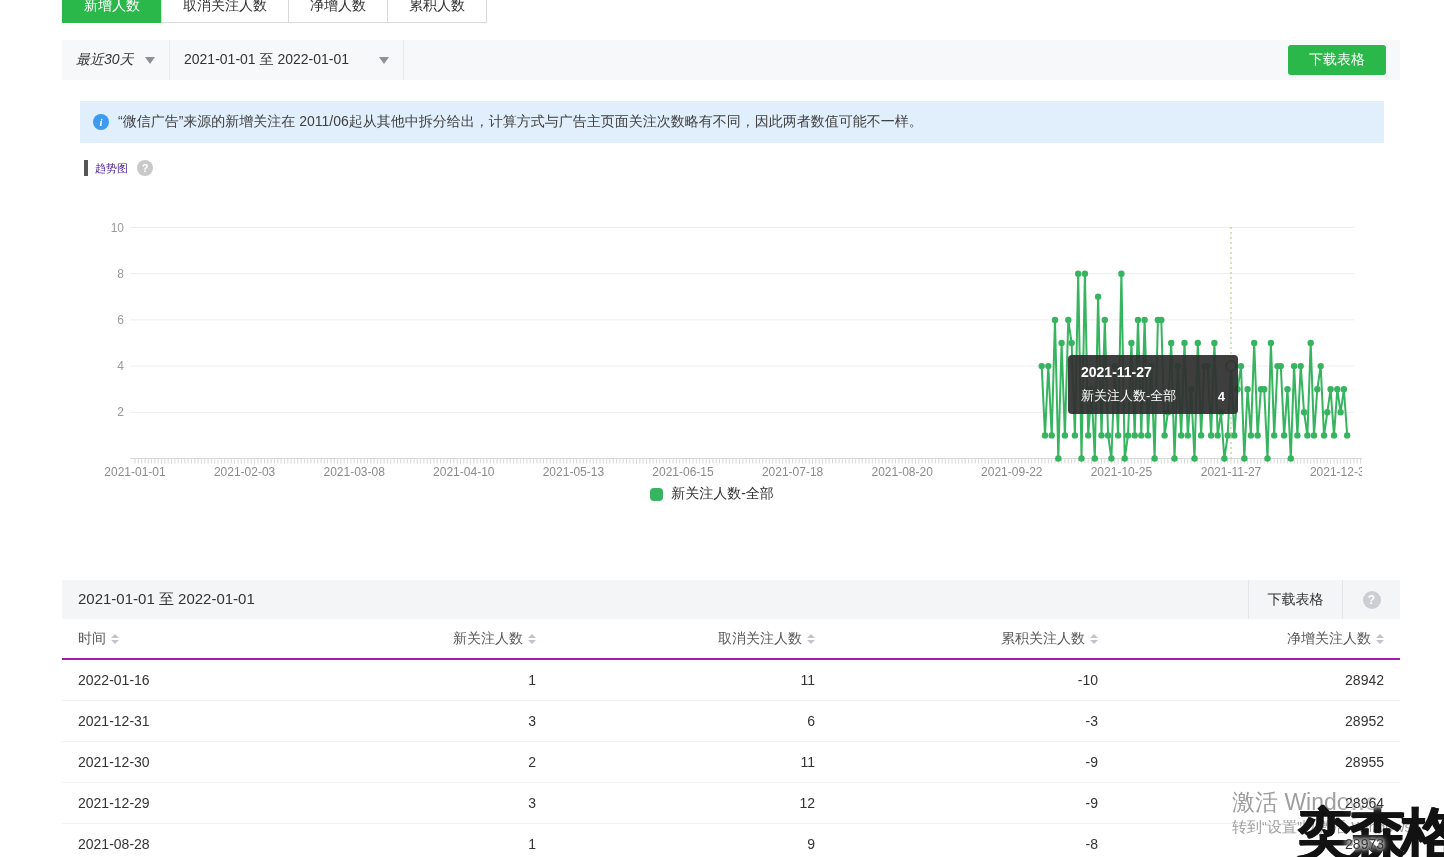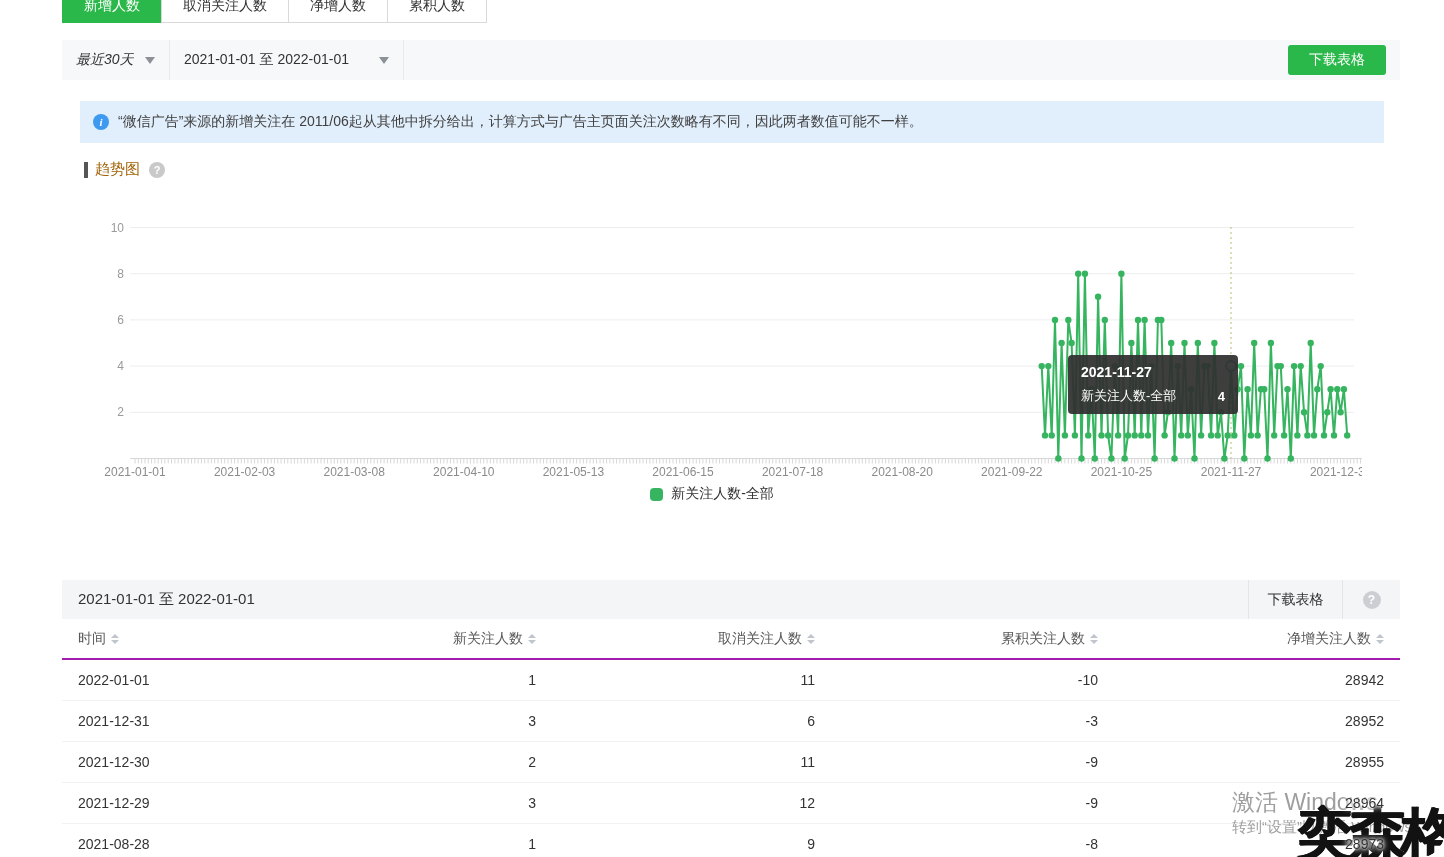--- a/index.html
+++ b/index.html
@@ -1,18 +1,18 @@
 <!DOCTYPE html>
 <html><head>
 <meta charset="utf-8">
 <style>
   * { margin:0; padding:0; box-sizing:border-box; }
   body { background:#fff; }
   .page { position:relative; width:1444px; height:857px; overflow:hidden; background:#fff;
-          font-family:"Liberation Sans","DejaVu Sans",sans-serif; color:#333;border-radius:24px; }
+          font-family:"Liberation Sans","DejaVu Sans",sans-serif; color:#333; }
 
   
   .tabs { position:absolute; left:62px; top:-14px; display:flex; }
   .tab { height:37px; line-height:36px; padding:0 21px; font-size:14px; background:#fff;
          border:1px solid #d9d9d9; margin-left:-1px; cursor:pointer; color:#333; }
   .tab:first-child { margin-left:0; }
   .tab.active { background:#2bb84a; border-color:#2bb84a; color:#fff; }
 
   
   .filter-bar { position:absolute; left:62px; top:40px; width:1338px; height:40px;
@@ -29,21 +29,21 @@
   
   .banner { position:absolute; left:80px; top:101px; width:1304px; height:42px; background:#e1eefb;
             display:flex; align-items:center; padding:0 13px; font-size:14px; color:#404040; }
   .info-icon { flex:0 0 16px; width:16px; height:16px; border-radius:50%; background:#3d9af0; color:#fff;
                font-size:11px; font-weight:bold; text-align:center; line-height:16px; margin-right:9px;
                font-family:"Liberation Serif",serif; font-style:italic; }
 
   
   .chart-title { position:absolute; left:84px; top:160px; display:flex; align-items:center; }
   .title-bar { width:4px; height:16px; background:#555; margin-right:7px; }
-  .chart-title-text { font-size:15px; color:#a16207; }
+  .chart-title-text { font-size:11px; color:#4c1d95; }
   .help-icon { width:16px; height:16px; border-radius:50%; background:#c9c9c9; color:#fff; font-size:11px;
                font-weight:bold; text-align:center; line-height:16px; margin-left:9px; cursor:pointer; }
   .chart-box { position:absolute; left:62px; top:200px; width:1300px; height:320px; overflow:hidden; }
   .chart-box svg { position:absolute; left:0; top:0; }
   .tooltip { position:absolute; left:1006px; top:155px; width:170px; height:59px;
              background:rgba(47,47,47,0.93); border-radius:4px; padding:9px 13px; color:#fff; z-index:3; }
   .tooltip-title { font-size:14px; font-weight:bold; }
   .tooltip-row { display:flex; align-items:center; margin-top:7px; font-size:13px; }
   .tooltip-val { margin-left:auto; font-weight:bold; }
   .legend { position:absolute; left:0; top:285px; width:100%; text-align:center; }
@@ -299,21 +299,21 @@
       <div class="th">
         <span>净增关注人数</span>
         <span class="sort">
           <i class="up"></i>
           <i class="dn"></i>
         </span>
       </div>
     </div>
   <div class="tbody">
       <div class="trow grid-row">
-        <div class="cell-date">2022-01-01</div>
+        <div class="cell-date">2022-01-16</div>
         <div class="cell-num">1</div>
         <div class="cell-num">11</div>
         <div class="cell-num">-10</div>
         <div class="cell-num">28942</div>
       </div>
       <div class="trow grid-row">
         <div class="cell-date">2021-12-31</div>
         <div class="cell-num">3</div>
         <div class="cell-num">6</div>
         <div class="cell-num">-3</div>

